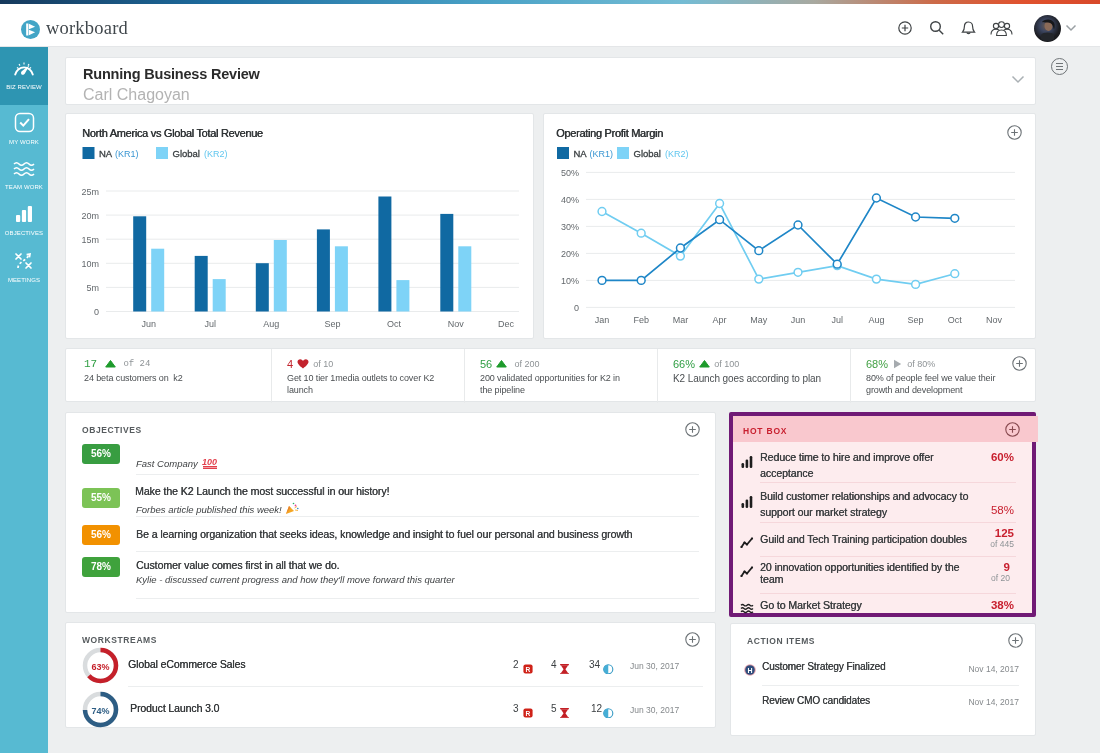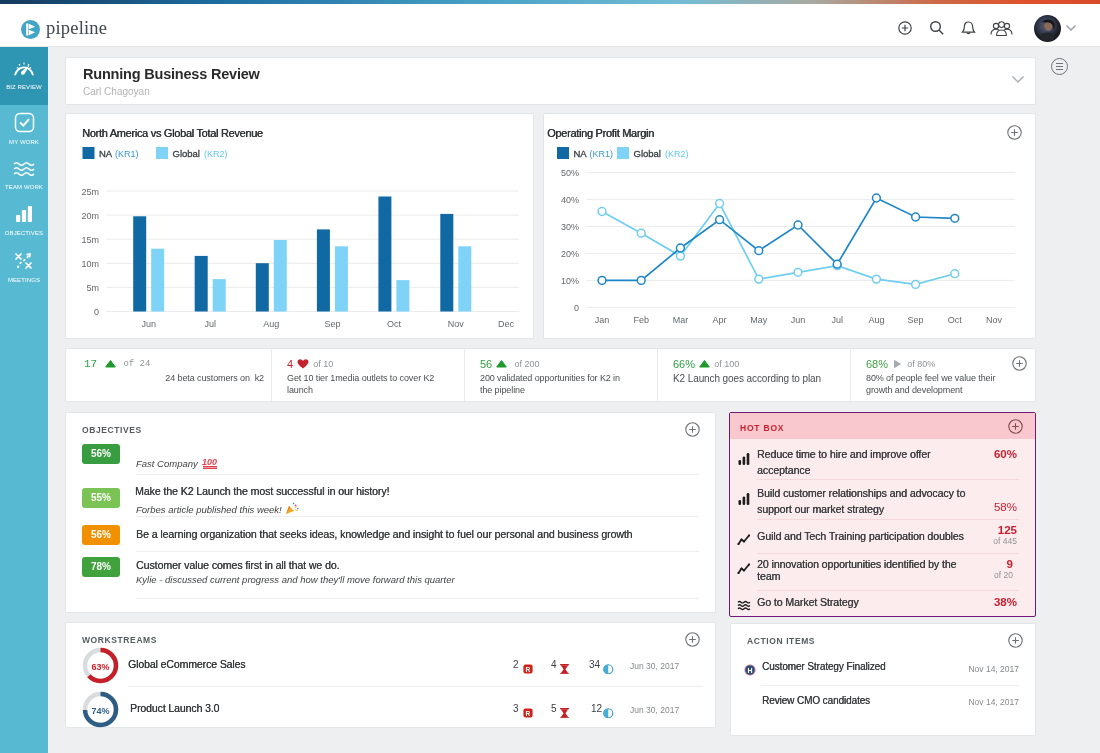--- a/index.html
+++ b/index.html
@@ -23,21 +23,21 @@
 </head>
 <body>
 <div class="topbar"></div>
 <div class="header">
   <svg class="logo-circle" viewBox="0 0 25 25">
     <circle cx="12.5" cy="12.5" r="12.5" fill="#42a5c6"></circle>
     <rect x="6.8" y="4.6" width="2.9" height="15.8" fill="#fff"></rect>
     <path d="M10.4 5 L18.6 8.8 L10.4 12.1 Z" fill="#fff"></path>
     <path d="M10.4 12.9 L18.6 16.2 L10.4 20 Z" fill="#fff"></path>
   </svg>
-  <div class="logo-text">pipeline</div>
+  <div class="logo-text">workboard</div>
   <svg class="abs" style="left:898px;top:17px" width="14" height="14" viewBox="0 0 14 14" fill="none" stroke="#3f4345" stroke-width="1.2">
     <circle cx="7" cy="7" r="6.2"></circle>
       <path d="M7 3.8 V10.2 M3.8 7 H10.2"></path>
   </svg>
   <svg class="abs" style="left:929px;top:16px" width="16" height="16" viewBox="0 0 16 16" fill="none" stroke="#3f4345" stroke-width="1.4">
     <circle cx="6.5" cy="6.5" r="4.8"></circle>
       <path d="M10.2 10.2 L14.2 14.2"></path>
   </svg>
   <svg class="abs" style="left:961px;top:16px" width="15" height="16" viewBox="0 0 15 16" fill="none" stroke="#3f4345" stroke-width="1.2">
     <path d="M7.5 2 C4.8 2 3.4 4 3.4 6.5 C3.4 10 2.2 11.4 1.5 12.2 L13.5 12.2 C12.8 11.4 11.6 10 11.6 6.5 C11.6 4 10.2 2 7.5 2 Z"></path>
@@ -110,21 +110,21 @@
   <span class="lbl">MEETINGS</span>
 </div>
 <div class="menu-circle">
     <i style="top:3.6px"></i>
     <i style="top:6.7px"></i>
     <i style="top:9.8px"></i>
   </div>
 
 <div class="card" style="left:65px; top:57px; width:971px; height:48px;">
   <div class="abs" style="left:17px;top:8px;font-size:14.5px;font-weight:bold;color:#2b2b2b;letter-spacing:-0.2px;">Running Business Review</div>
-  <div class="abs" style="left:17px;top:28px;font-size:10px;color:#b3b3b3;">Carl Chagoyan</div>
+  <div class="abs" style="left:17px;top:28px;font-size:16px;color:#b3b3b3;">Carl Chagoyan</div>
   <svg class="abs" style="right:10px;top:17px" width="14" height="9" viewBox="0 0 14 9" fill="none" stroke="#aab0b4" stroke-width="1.5">
       <path d="M1.5 1.5 L7 7 L12.5 1.5"></path>
     </svg>
 </div>
 
 <div class="card" style="left:65px; top:113px; width:469px; height:226px;">
   <div class="abs" style="left:16px;top:13px;font-size:11px;letter-spacing:-0.3px;color:#2f3335;text-shadow:0.4px 0 0 #2f3335;">North America vs Global Total Revenue</div>
   <svg class="abs" style="left:0;top:0" width="469" height="226" viewBox="0 0 469 226">
     <rect x="16.5" y="33" width="12" height="12" fill="#1069a2"></rect>
     <text x="33" y="43" font-size="9.5" fill="#3b4043" stroke="#3b4043" stroke-width="0.3">NA</text>
@@ -160,21 +160,21 @@
     <text x="144.2" y="213" font-size="9" fill="#63686c" text-anchor="middle">Jul</text>
     <text x="205.3" y="213" font-size="9" fill="#63686c" text-anchor="middle">Aug</text>
     <text x="266.4" y="213" font-size="9" fill="#63686c" text-anchor="middle">Sep</text>
     <text x="327.9" y="213" font-size="9" fill="#63686c" text-anchor="middle">Oct</text>
     <text x="389.8" y="213" font-size="9" fill="#63686c" text-anchor="middle">Nov</text>
     <text x="440.0" y="213" font-size="9" fill="#63686c" text-anchor="middle">Dec</text>
     </svg>
 </div>
 
 <div class="card" style="left:543px; top:113px; width:493px; height:226px;">
-  <div class="abs" style="left:3px;top:13px;font-size:11px;letter-spacing:-0.3px;color:#2f3335;text-shadow:0.4px 0 0 #2f3335;">Operating Profit Margin</div>
+  <div class="abs" style="left:12px;top:13px;font-size:11px;letter-spacing:-0.3px;color:#2f3335;text-shadow:0.4px 0 0 #2f3335;">Operating Profit Margin</div>
   <svg class="abs" style="left:0;top:0" width="493" height="226" viewBox="0 0 493 226">
     <rect x="13" y="33" width="12" height="12" fill="#1069a2"></rect>
     <text x="29.5" y="43" font-size="9.5" fill="#3b4043" stroke="#3b4043" stroke-width="0.3">NA</text>
     <text x="45.5" y="43" font-size="9" fill="#3a96d2">(KR1)</text>
     <rect x="73" y="33" width="12" height="12" fill="#7ed3f7"></rect>
     <text x="89.5" y="43" font-size="9.5" fill="#3b4043" stroke="#3b4043" stroke-width="0.3">Global</text>
     <text x="121" y="43" font-size="9" fill="#62c7ef">(KR2)</text>
     <line x1="42" y1="58.4" x2="471" y2="58.4" stroke="#e9ebec" stroke-width="1"></line>
     <text x="35" y="61.9" font-size="9" fill="#63686c" text-anchor="end">50%</text>
     <line x1="42" y1="85.4" x2="471" y2="85.4" stroke="#e9ebec" stroke-width="1"></line>
@@ -229,21 +229,21 @@
 
 <div class="card" style="left:65px; top:348px; width:971px; height:54px;" id="metrics">
   <div class="abs" style="left:205px;top:0;width:1px;height:54px;background:#e8eaeb;"></div>
   <div class="abs" style="left:398px;top:0;width:1px;height:54px;background:#e8eaeb;"></div>
   <div class="abs" style="left:591px;top:0;width:1px;height:54px;background:#e8eaeb;"></div>
   <div class="abs" style="left:784px;top:0;width:1px;height:54px;background:#e8eaeb;"></div>
   <div class="abs" style="left:18px;top:9px;width:180px;">
     <div style="font-size:11px;color:#2f9e43;display:flex;align-items:center;font-family:Liberation Mono, monospace;">17&nbsp;<svg width="11" height="8" viewBox="0 0 11 8" style="margin:0 1px">
           <path d="M5.5 0.5 L10.3 7 H0.7 Z" fill="#1e9b2c" stroke="#1e9b2c" stroke-width="1" stroke-linejoin="round"></path>
         </svg>&nbsp;<span style="font-size:9px;color:#8e9396">of 24</span></div>
-    <div style="font-size:9px;color:#4b4f52;margin-top:3px;letter-spacing:-0.1px;text-align:right;">24 beta customers on&nbsp; k2</div>
+    <div style="font-size:9px;color:#4b4f52;margin-top:3px;letter-spacing:-0.1px;">24 beta customers on&nbsp; k2</div>
   </div>
   <div class="abs" style="left:221px;top:9px;width:165px;">
     <div style="font-size:11px;color:#c3232d;display:flex;align-items:center;">4&nbsp;<svg width="12" height="10" viewBox="0 0 12 10" style="margin:0 1px">
           <path d="M6 9.5 C2 6.5 0.5 4.5 0.5 2.8 C0.5 1.2 1.8 0.3 3.2 0.3 C4.4 0.3 5.4 1 6 2 C6.6 1 7.6 0.3 8.8 0.3 C10.2 0.3 11.5 1.2 11.5 2.8 C11.5 4.5 10 6.5 6 9.5 Z" fill="#c3232d"></path>
         </svg>&nbsp;<span style="font-size:9px;color:#8e9396">of 10</span></div>
     <div style="font-size:9px;color:#4b4f52;margin-top:3px;line-height:11.5px;letter-spacing:-0.1px;">Get 10 tier 1media outlets to cover K2 launch</div>
   </div>
   <div class="abs" style="left:414px;top:9px;width:146px;">
     <div style="font-size:11px;color:#2f9e43;display:flex;align-items:center;">56&nbsp;<svg width="11" height="8" viewBox="0 0 11 8" style="margin:0 1px">
           <path d="M5.5 0.5 L10.3 7 H0.7 Z" fill="#1e9b2c" stroke="#1e9b2c" stroke-width="1" stroke-linejoin="round"></path>
@@ -294,21 +294,21 @@
   <div class="abs" style="left:16px;top:144px;width:38px;height:20px;background:#3fa23c;border-radius:3px;color:#fff;font-size:10px;font-weight:bold;text-align:center;line-height:20px;">78%</div>
   <div class="abs" style="left:70px;top:145.5px;font-size:10.6px;letter-spacing:-0.1px;color:#3b3e40;text-shadow:0.3px 0 0 #3b3e40;">Customer value comes first in all that we do.</div>
   <div class="abs" style="left:70px;top:161px;font-size:9.5px;font-style:italic;color:#3f4244;">Kylie - discussed current progress and how they'll move forward this quarter</div>
   <div class="abs" style="left:70px;right:16px;top:185px;height:1px;background:#eceeef;"></div>
   <svg class="plus-btn" style="right:15px;top:9px" viewBox="0 0 15 15" fill="none" stroke="#6c7276" stroke-width="1.1">
       <circle cx="7.5" cy="7.5" r="6.7"></circle>
       <path d="M7.5 4.2 V10.8 M4.2 7.5 H10.8"></path>
     </svg>
 </div>
 
-<div class="abs" style="left:729px; top:412px; width:307px; height:205px; background:#fdecee; border:1px solid #701a75; border-radius:2px;" id="hotbox">
+<div class="abs" style="left:729px; top:412px; width:307px; height:205px; background:#fdecee; border:4px solid #701a75; border-radius:2px;" id="hotbox">
   <div class="abs" style="left:0;top:0;width:305px;height:26px;background:#f9c8ce;"></div>
   <div class="abs" style="left:10px;top:10px;font-size:8.5px;font-weight:bold;color:#c8202f;letter-spacing:0.8px;">HOT BOX</div>
   <svg class="plus-btn" style="right:12px;top:6px" viewBox="0 0 15 15" fill="none" stroke="#87494f" stroke-width="1.1">
       <circle cx="7.5" cy="7.5" r="6.7"></circle>
       <path d="M7.5 4.2 V10.8 M4.2 7.5 H10.8"></path>
     </svg>
   <div class="abs" style="left:8px;top:38px;"><svg width="12" height="13" viewBox="0 0 12 13">
         <rect x="0.5" y="8" width="2.6" height="5" rx="1.2" fill="#1d1d1d"></rect>
         <rect x="4.6" y="4.5" width="2.6" height="8.5" rx="1.2" fill="#1d1d1d"></rect>
         <rect x="8.7" y="1" width="2.6" height="12" rx="1.2" fill="#1d1d1d"></rect>

